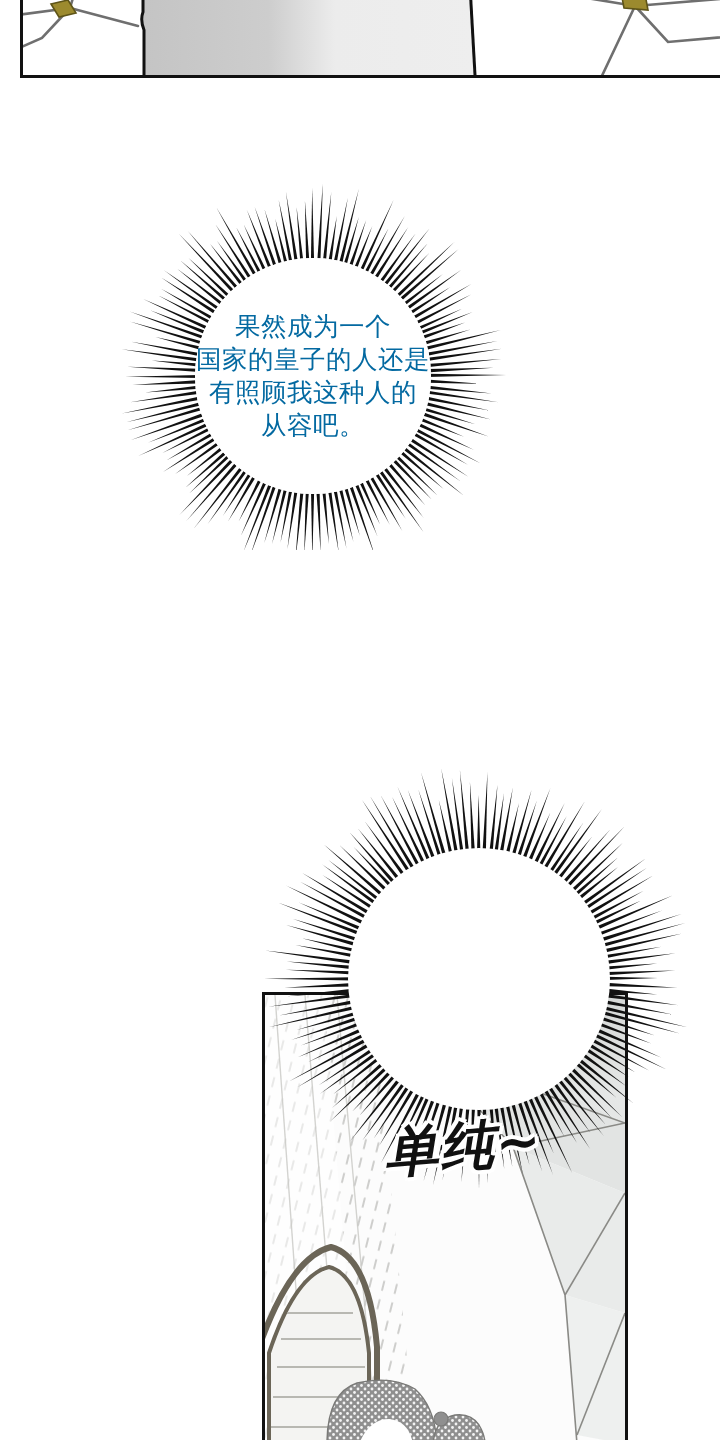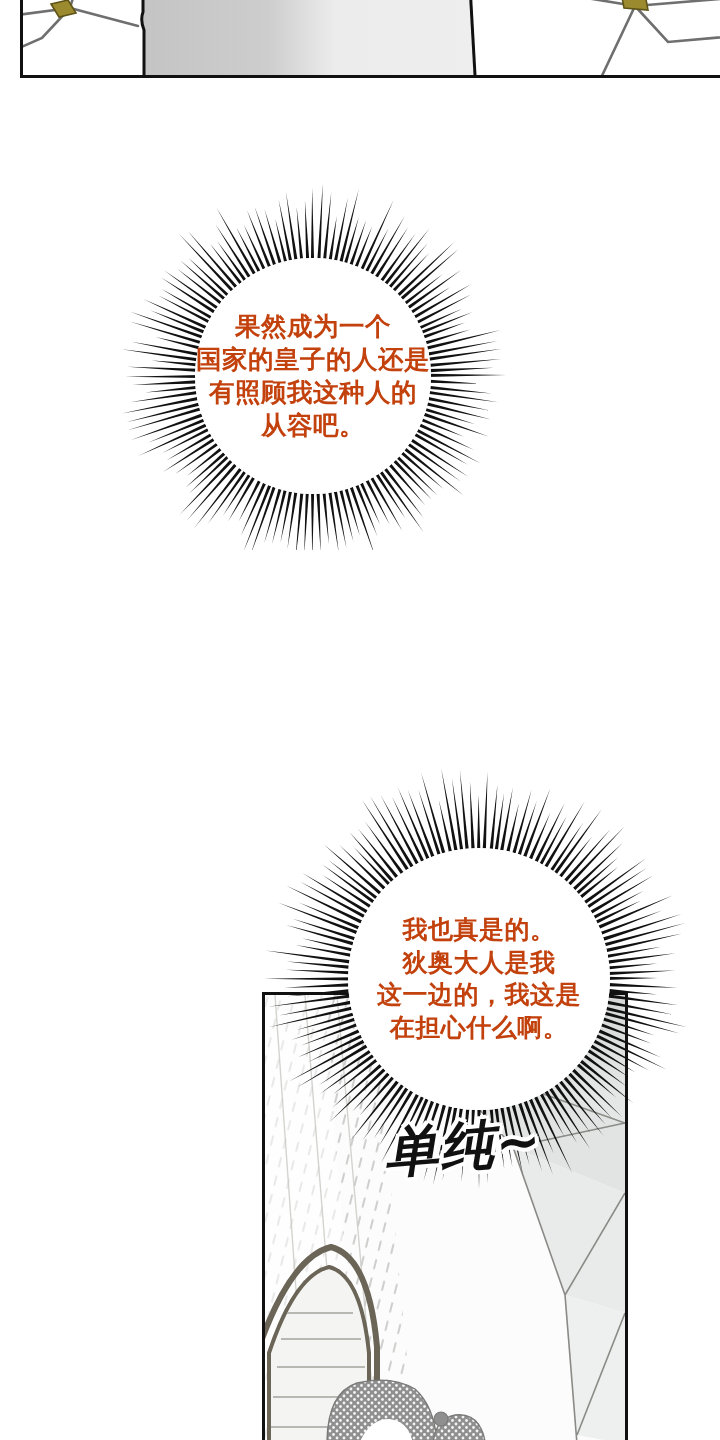--- a/index.html
+++ b/index.html
@@ -29,23 +29,23 @@
 
   
   .bubble{position:absolute;}
   .bubble .burst{position:absolute;left:0;top:0;}
   .bubble .core{
     position:absolute;border-radius:50%;background:#ffffff;
     display:flex;align-items:center;justify-content:center;
     text-align:center;
   }
   .bubble .core .txt{
-    color:#c2410c;
+    color:#0369a1;
     font-family:"DejaVu Sans","Liberation Sans",sans-serif;
-    font-weight:700;
+    font-weight:400;
     line-height:1.30;
     letter-spacing:0.5px;
     white-space:pre-line;
   }
 
   #bubble-1{left:40px;top:110px;width:540px;height:440px;}
   #bubble-1 .core{
     left:155px;top:148px;width:236px;height:236px;
   }
   #bubble-1 .txt{font-size:25.5px;}
@@ -477,23 +477,17 @@
           <path d="M349.4 198.6 L431.5 174.1 L350.5 201.9 Z"></path>
           <path d="M351.1 204.0 L435.3 182.9 L352.0 207.3 Z"></path>
           <path d="M352.5 209.6 L432.1 193.5 L353.3 212.9 Z"></path>
           <path d="M353.8 215.2 L411.3 206.8 L354.3 218.6 Z"></path>
           <path d="M354.7 220.8 L425.4 213.2 L355.1 224.2 Z"></path>
           <path d="M355.4 226.4 L407.2 223.6 L355.7 229.8 Z"></path>
           <path d="M355.8 231.9 L425.3 230.6 L355.9 235.3 Z"></path>
         </g>
       <circle cx="229" cy="239" r="131" fill="#ffffff"></circle>
     </svg>
-    <div class="core">
-      <div class="txt">我也真是的。
-狄奥大人是我
-这一边的，我这是
-在担心什么啊。</div>
-    </div>
   </div>
 
   <div id="sfx-simple">单纯~</div>
 
 </div>
 
 </body></html>

